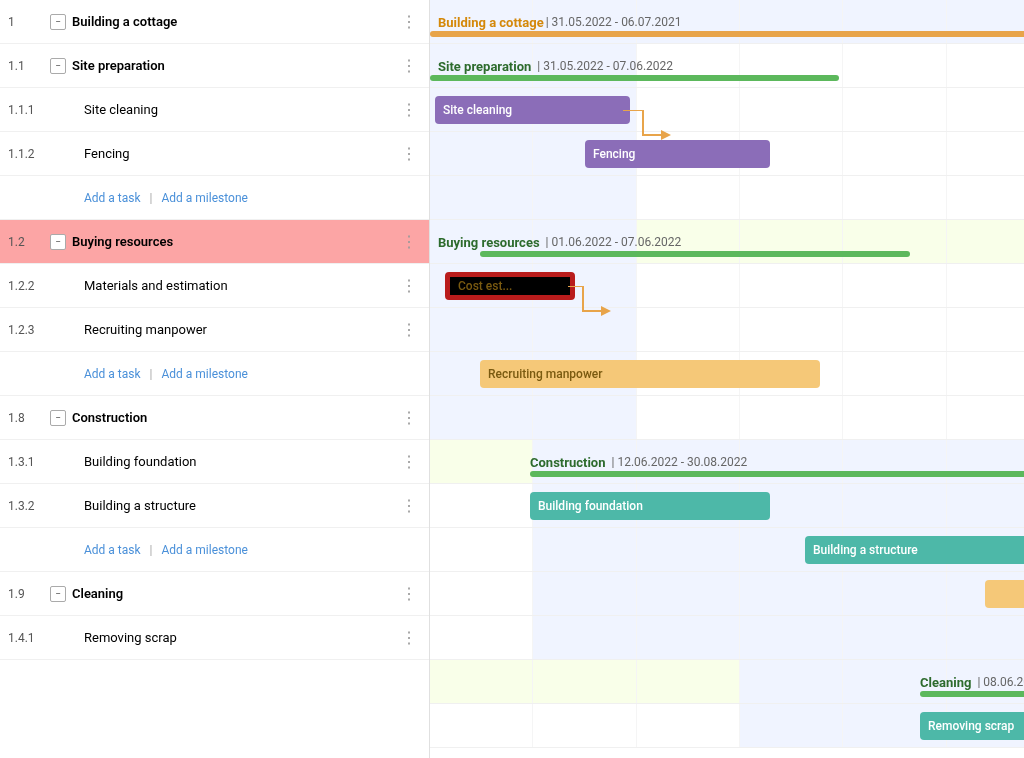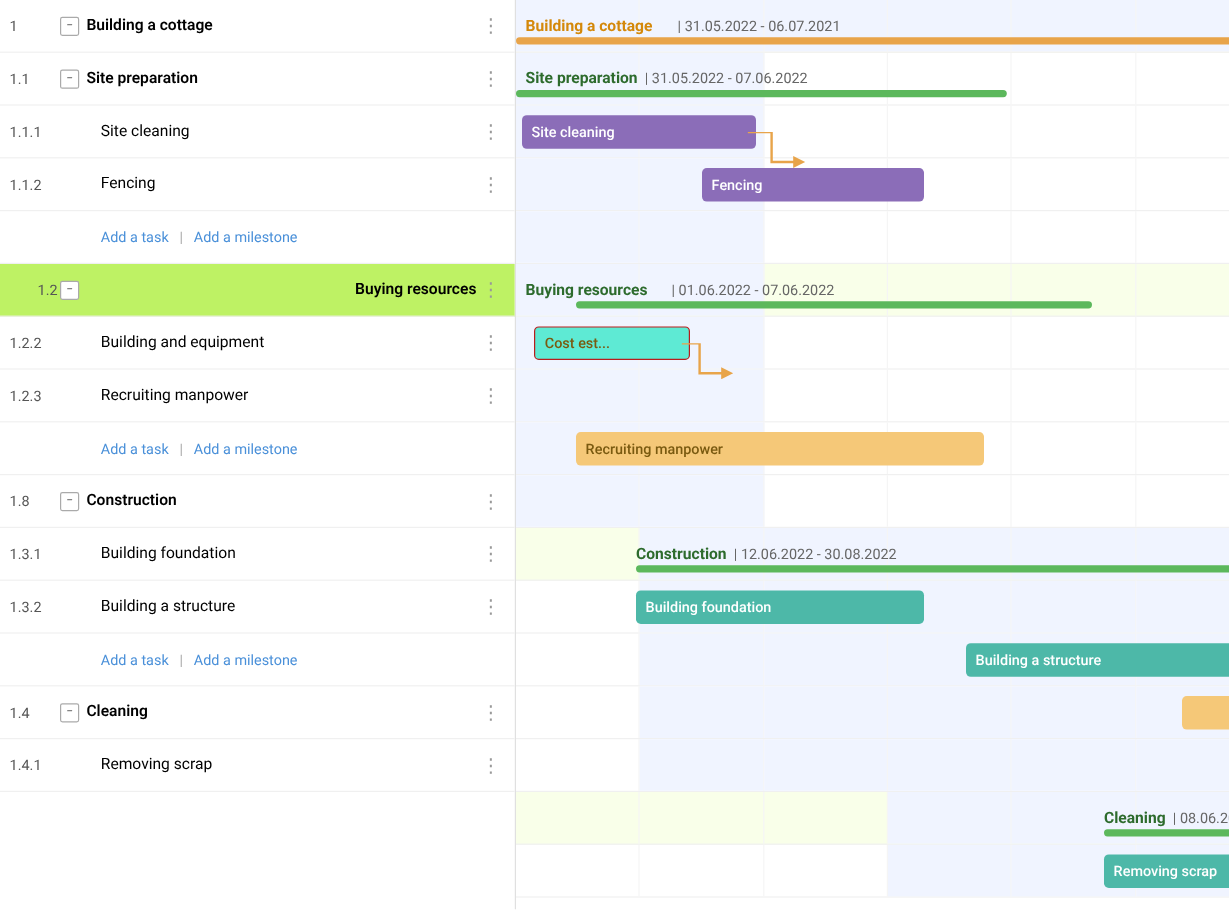--- a/index.html
+++ b/index.html
@@ -81,34 +81,34 @@
     <div class="row">
       <span class="row-number"></span>
       <span class="row-expand"></span>
       <span class="row-label indent1 link-row">
         <span style="cursor:pointer;">Add a task</span>
         <span class="link-sep">|</span>
         <span style="cursor:pointer;">Add a milestone</span>
       </span>
     </div>
 
-    <div class="row" style="background:#bef264;text-align:right;">
+    <div class="row" style="background:#fca5a5;">
       <span class="row-number">1.2</span>
       <span class="row-expand">
           <span class="expand-btn">−</span>
         </span>
       <span class="row-label bold">Buying resources</span>
       <span class="row-menu"></span>
     </div>
 
 
     <div class="row">
       <span class="row-number">1.2.2</span>
       <span class="row-expand"></span>
-      <span class="row-label indent1">Building and equipment</span>
+      <span class="row-label indent1">Materials and estimation</span>
       <span class="row-menu"></span>
     </div>
 
     <div class="row">
       <span class="row-number">1.2.3</span>
       <span class="row-expand"></span>
       <span class="row-label indent1">Recruiting manpower</span>
       <span class="row-menu"></span>
     </div>
 
@@ -150,21 +150,21 @@
       <span class="row-number"></span>
       <span class="row-expand"></span>
       <span class="row-label indent1 link-row">
         <span style="cursor:pointer;">Add a task</span>
         <span class="link-sep">|</span>
         <span style="cursor:pointer;">Add a milestone</span>
       </span>
     </div>
 
     <div class="row">
-      <span class="row-number">1.4</span>
+      <span class="row-number">1.9</span>
       <span class="row-expand">
           <span class="expand-btn">−</span>
         </span>
       <span class="row-label bold">Cleaning</span>
       <span class="row-menu"></span>
     </div>
 
     <div class="row">
       <span class="row-number">1.4.1</span>
       <span class="row-expand"></span>
@@ -181,21 +181,21 @@
         <div class="gantt-cols">
           <div class="gantt-col highlight"></div>
           <div class="gantt-col highlight"></div>
           <div class="gantt-col highlight"></div>
           <div class="gantt-col highlight"></div>
           <div class="gantt-col highlight"></div>
           <div class="gantt-col highlight"></div>
         </div>
         <div style="position:absolute; left:8px; top:50%; transform:translateY(-50%); display:flex; align-items:center; z-index:3;">
           <span style="font-weight:700; font-size:13px; color:#d4880a;">Building a cottage</span>
-          <span style="color:#666; font-size:12px; margin-left:21px;">| 31.05.2022 - 06.07.2021</span>
+          <span style="color:#666; font-size:12px; margin-left:2px;">| 31.05.2022 - 06.07.2021</span>
         </div>
         <div style="position:absolute; bottom:6px; left:0; width:100%; height:6px; background:#e8a44a; border-radius:3px; z-index:2;"></div>
       </div>
 
       <div class="gantt-row">
         <div class="gantt-cols">
           <div class="gantt-col highlight"></div>
           <div class="gantt-col highlight"></div>
           <div class="gantt-col"></div>
           <div class="gantt-col"></div>
@@ -258,35 +258,35 @@
         <div class="gantt-cols">
           <div class="gantt-col highlight"></div>
           <div class="gantt-col highlight"></div>
           <div class="gantt-col"></div>
           <div class="gantt-col"></div>
           <div class="gantt-col"></div>
           <div class="gantt-col"></div>
         </div>
         <div style="position:absolute; left:8px; top:50%; transform:translateY(-50%); display:flex; align-items:center; z-index:3;">
           <span style="font-weight:700; color:#2d6b2d; font-size:13px;">Buying resources</span>
-          <span style="color:#666; font-size:12px; margin-left:20px;">| 01.06.2022 - 07.06.2022</span>
+          <span style="color:#666; font-size:12px; margin-left:6px;">| 01.06.2022 - 07.06.2022</span>
         </div>
         <div style="position:absolute; bottom:6px; left:50px; width:430px; height:6px; background:#5cb85c; border-radius:3px; z-index:2;"></div>
       </div>
 
       <div class="gantt-row">
         <div class="gantt-cols">
           <div class="gantt-col highlight"></div>
           <div class="gantt-col highlight"></div>
           <div class="gantt-col"></div>
           <div class="gantt-col"></div>
           <div class="gantt-col"></div>
           <div class="gantt-col"></div>
         </div>
-        <div class="bar" style="left:15px; width:130px; background:#5eead4; color:#7a5a10; border:1px solid #b91c1c; top:8px;">
+        <div class="bar" style="left:15px; width:130px; background:#000000; color:#7a5a10; border:5px solid #b91c1c; top:8px;">
           <span>Cost est...</span>
         </div>
 
         <svg style="position:absolute; left:138px; top:22px; z-index:5;" width="50" height="30">
           <polyline points="0,0 15,0 15,25 35,25" fill="none" stroke="#e8a44a" stroke-width="2"></polyline>
           <polygon points="33,20 43,25 33,30" fill="#e8a44a"></polygon>
         </svg>
       </div>
 
       <div class="gantt-row">

